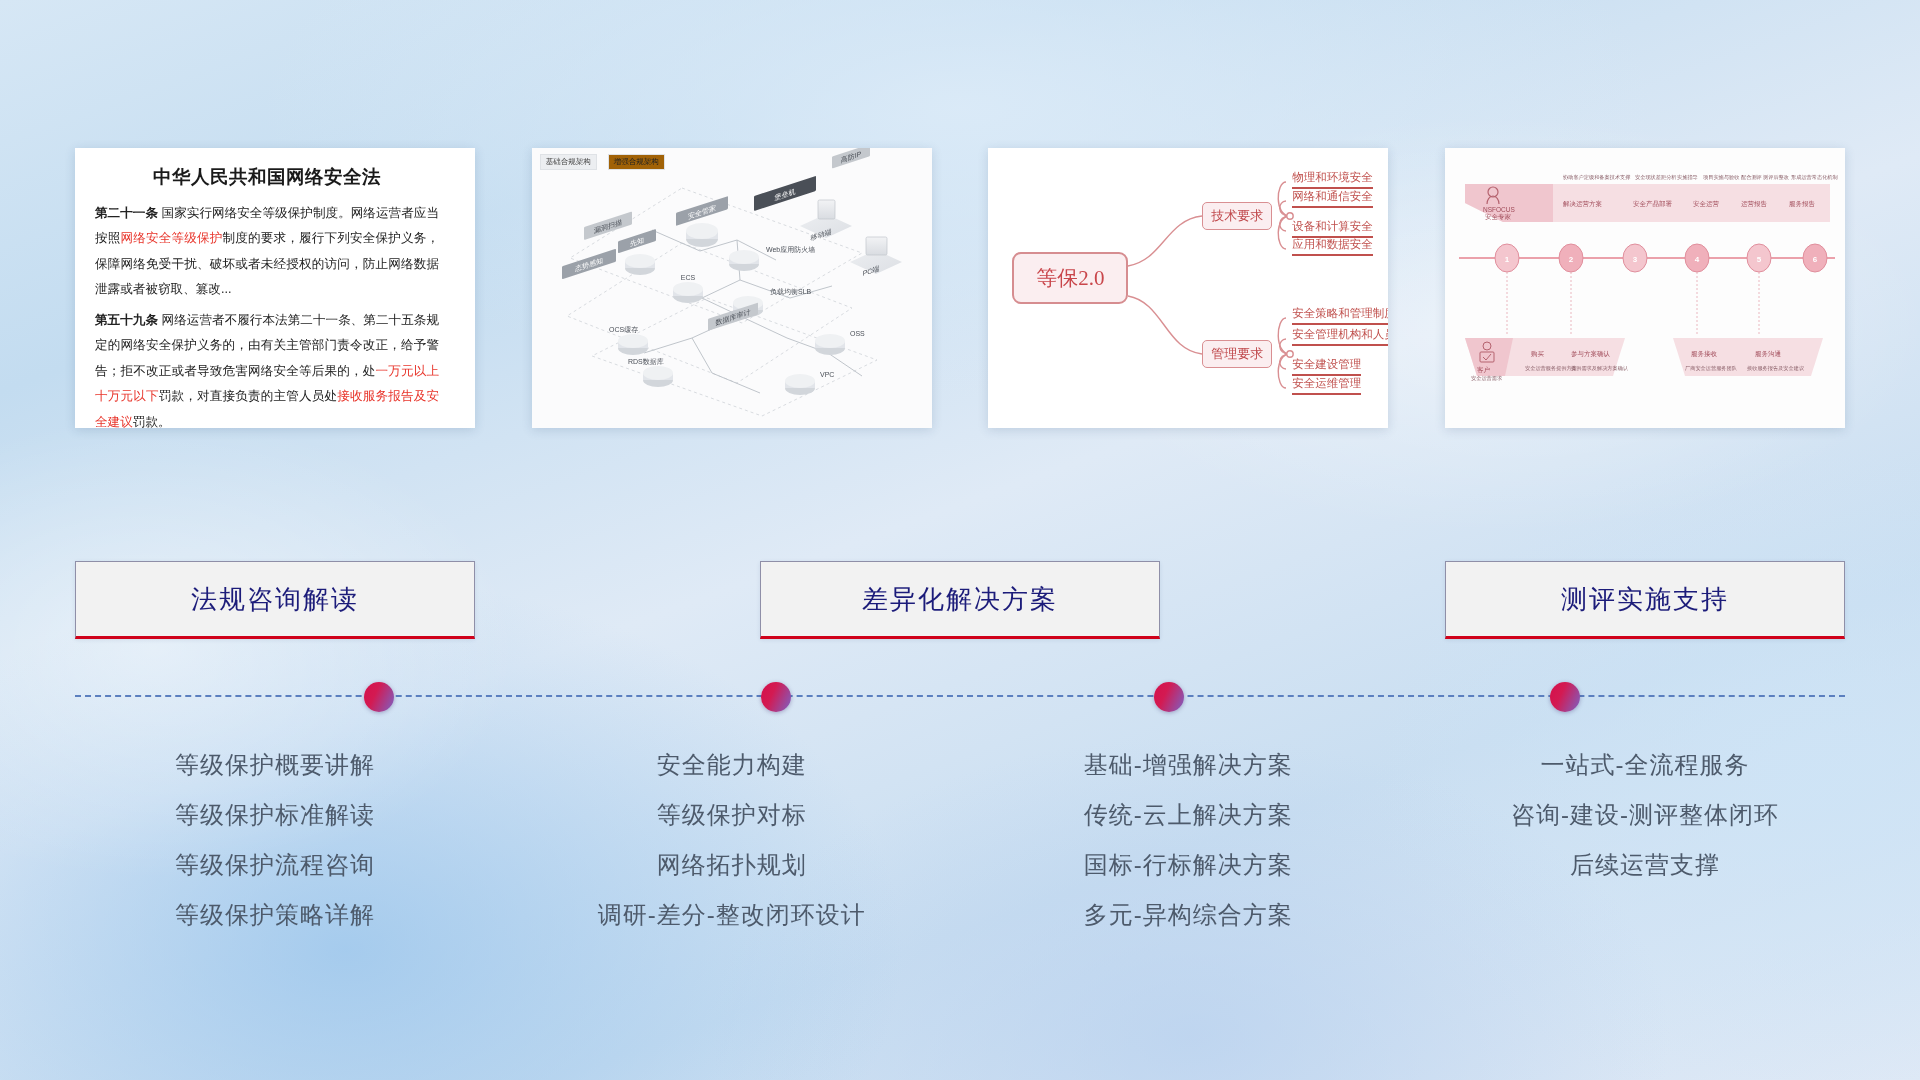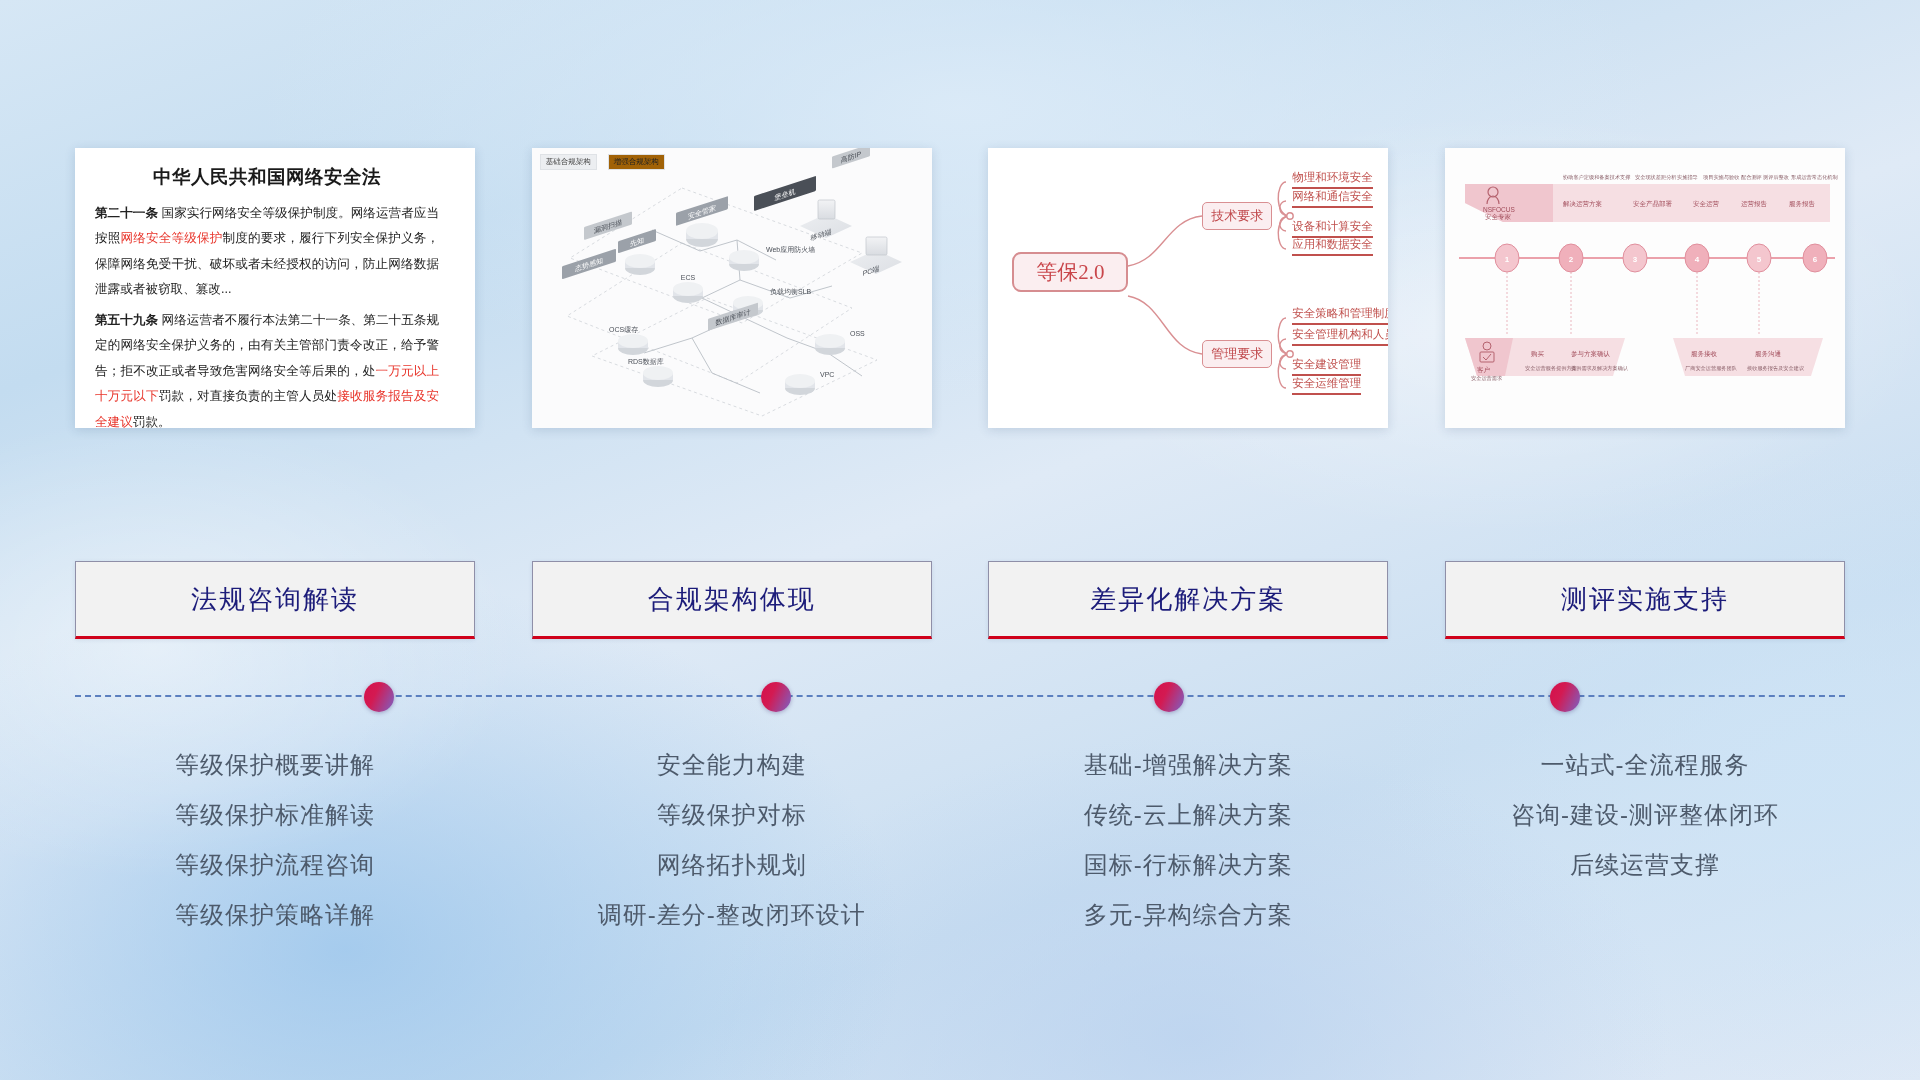--- a/index.html
+++ b/index.html
@@ -60,21 +60,21 @@
     padding: 2px 5px; border: 1px solid #dfe2e6; white-space: nowrap;
   }
   .arch-tab.active { background: #a16207; color:#222; }
   .arch-svg { position: absolute; left: 0; top: 0; }
   .node-lbl { font-size: 7px; fill: #4a4f57; }
   .node-lbl-w { font-size: 7px; fill: #ffffff; }
 
   
   .mm { width: 100%; height: 100%; position: relative; background:#fff; }
   .mm-root {
-    position: absolute; left: 24px; top: 104px; width: 116px; height: 40px;
+    position: absolute; left: 24px; top: 104px; width: 116px; height: 52px;
     border: 2.5px solid #d68d90; border-radius: 9px; background: #fbeef0;
     display: flex; align-items: center; justify-content: center;
     color: #c9464b; font-size: 21px; font-family: "Liberation Serif", serif;
   }
   .mm-node {
     position: absolute; border: 1.6px solid #d98f92; background: #fbeef0;
     border-radius: 5px; color: #c04a4d; font-size: 13px;
     font-family: "Liberation Serif", serif;
     display: flex; align-items: center; justify-content: center;
     width: 70px; height: 28px;
@@ -409,23 +409,20 @@
         <text x="240" y="222" class="ns-txt">厂商安全运营服务团队</text>
         <text x="302" y="222" class="ns-txt">接收服务报告及安全建议</text>
       </svg>
     </div>
   </div>
 </div>
 
 <div class="headboxes">
   <div class="headbox">
     <span>法规咨询解读</span>
-  </div>
-  <div class="headbox">
-    <span>合规架构体现</span>
   </div>
   <div class="headbox">
     <span>差异化解决方案</span>
   </div>
   <div class="headbox">
     <span>测评实施支持</span>
   </div>
 </div>
 
 <div class="timeline">

